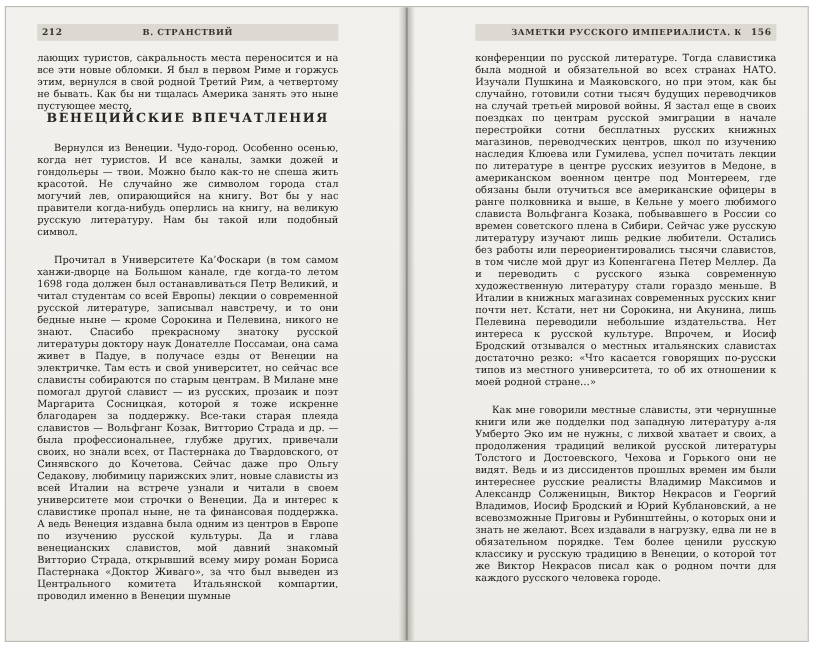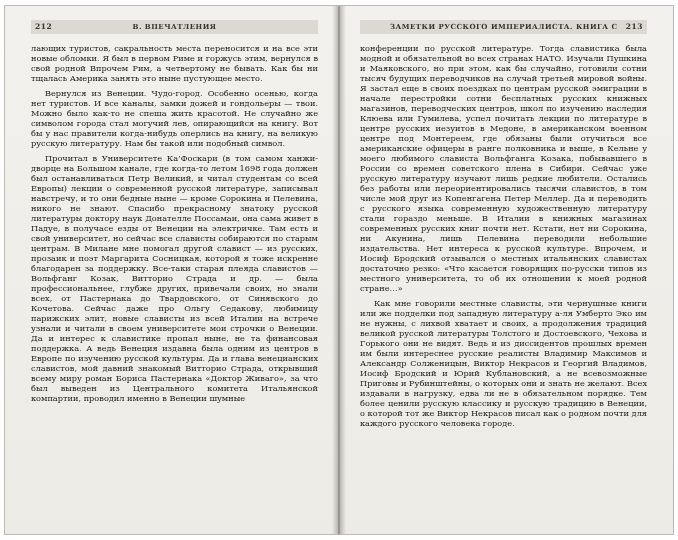--- a/index.html
+++ b/index.html
@@ -17,20 +17,21 @@
     padding: 5px 4px;
     background: #ffffff;
   }
   .frame {
     box-sizing: border-box;
     width: 100%; height: 100%;
     border: 1px solid #bdbab3;
     background: linear-gradient(#f2f1ed, #ecebe6);
     display: flex;
     overflow: hidden;
+    gap: 36px;
   }
   .page {
     box-sizing: border-box;
     flex: 1;
     color: #22201d;
     overflow: hidden;
   }
   .page.left  { padding: 14px 14px 10px 26px; }
   .page.right { padding: 14px 26px 10px 14px; }
   .spine {
@@ -79,48 +80,49 @@
     font-size: 8.4px !important;
   }
   .chapter-title {
     text-align: center;
     font-size: 10.5px;
     font-weight: 700;
     letter-spacing: 1.4px;
     color: #2b2824;
     margin: 0 0 13px 0;
   }
-  .text-block p + p { margin-top: 5px; }
+  .text-block p + p { margin-top: 13px; }
 </style>
 </head>
 <body>
 
 <div class="scan">
   <div class="frame">
 
     <div class="page left">
       <div class="running-head">
         <span class="pagenum">212</span>
-        <span class="head-title">В. ВПЕЧАТЛЕНИЯ</span>
+        <span class="head-title">В. СТРАНСТВИЙ</span>
         <span class="pagenum"></span>
       </div>
       <div class="text-block">
-        <p class="noindent">лающих туристов, сакральность места переносится и на все эти новые обломки. Я был в первом Риме и горжусь этим, вернулся в свой родной Впрочем Рим, а четвертому не бывать. Как бы ни тщалась Америка занять это ныне пустующее место.</p>
+        <p class="noindent">лающих туристов, сакральность места переносится и на все эти новые обломки. Я был в первом Риме и горжусь этим, вернулся в свой родной Третий Рим, а четвертому не бывать. Как бы ни тщалась Америка занять это ныне пустующее место.</p>
+        <h2 class="chapter-title">ВЕНЕЦИЙСКИЕ ВПЕЧАТЛЕНИЯ</h2>
         <p>Вернулся из Венеции. Чудо-город. Особенно осенью, когда нет туристов. И все каналы, замки дожей и гондольеры — твои. Можно было как-то не спеша жить красотой. Не случайно же символом города стал могучий лев, опирающийся на книгу. Вот бы у нас правители когда-нибудь оперлись на книгу, на великую русскую литературу. Нам бы такой или подобный символ.</p>
         <p>Прочитал в Университете Ка’Фоскари (в том самом ханжи-дворце на Большом канале, где когда-то летом 1698 года должен был останавливаться Петр Великий, и читал студентам со всей Европы) лекции о современной русской литературе, записывал навстречу, и то они бедные ныне — кроме Сорокина и Пелевина, никого не знают. Спасибо прекрасному знатоку русской литературы доктору наук Донателле Поссамаи, она сама живет в Падуе, в получасе езды от Венеции на электричке. Там есть и свой университет, но сейчас все слависты собираются по старым центрам. В Милане мне помогал другой славист — из русских, прозаик и поэт Маргарита Сосницкая, которой я тоже искренне благодарен за поддержку. Все-таки старая плеяда славистов — Вольфганг Козак, Витторио Страда и др. — была профессиональнее, глубже других, привечали своих, но знали всех, от Пастернака до Твардовского, от Синявского до Кочетова. Сейчас даже про Ольгу Седакову, любимицу парижских элит, новые слависты из всей Италии на встрече узнали и читали в своем университете мои строчки о Венеции. Да и интерес к славистике пропал ныне, не та финансовая поддержка. А ведь Венеция издавна была одним из центров в Европе по изучению русской культуры. Да и глава венецианских славистов, мой давний знакомый Витторио Страда, открывший всему миру роман Бориса Пастернака «Доктор Живаго», за что был выведен из Центрального комитета Итальянской компартии, проводил именно в Венеции шумные</p>
       </div>
     </div>
 
     <div class="spine"></div>
 
     <div class="page right">
       <div class="running-head">
         <span class="pagenum"></span>
         <span class="head-title">ЗАМЕТКИ РУССКОГО ИМПЕРИАЛИСТА. КНИГА СТРАНСТВИЙ</span>
-        <span class="pagenum right-align">213</span>
+        <span class="pagenum right-align">156</span>
       </div>
       <div class="text-block">
         <p class="noindent">конференции по русской литературе. Тогда славистика была модной и обязательной во всех странах НАТО. Изучали Пушкина и Маяковского, но при этом, как бы случайно, готовили сотни тысяч будущих переводчиков на случай третьей мировой войны. Я застал еще в своих поездках по центрам русской эмиграции в начале перестройки сотни бесплатных русских книжных магазинов, переводческих центров, школ по изучению наследия Клюева или Гумилева, успел почитать лекции по литературе в центре русских иезуитов в Медоне, в американском военном центре под Монтереем, где обязаны были отучиться все американские офицеры в ранге полковника и выше, в Кельне у моего любимого слависта Вольфганга Козака, побывавшего в России со времен советского плена в Сибири. Сейчас уже русскую литературу изучают лишь редкие любители. Остались без работы или переориентировались тысячи славистов, в том числе мой друг из Копенгагена Петер Меллер. Да и переводить с русского языка современную художественную литературу стали гораздо меньше. В Италии в книжных магазинах современных русских книг почти нет. Кстати, нет ни Сорокина, ни Акунина, лишь Пелевина переводили небольшие издательства. Нет интереса к русской культуре. Впрочем, и Иосиф Бродский отзывался о местных итальянских славистах достаточно резко: «Что касается говорящих по-русски типов из местного университета, то об их отношении к моей родной стране…»</p>
         <p>Как мне говорили местные слависты, эти чернушные книги или же подделки под западную литературу а-ля Умберто Эко им не нужны, с лихвой хватает и своих, а продолжения традиций великой русской литературы Толстого и Достоевского, Чехова и Горького они не видят. Ведь и из диссидентов прошлых времен им были интереснее русские реалисты Владимир Максимов и Александр Солженицын, Виктор Некрасов и Георгий Владимов, Иосиф Бродский и Юрий Кублановский, а не всевозможные Приговы и Рубинштейны, о которых они и знать не желают. Всех издавали в нагрузку, едва ли не в обязательном порядке. Тем более ценили русскую классику и русскую традицию в Венеции, о которой тот же Виктор Некрасов писал как о родном почти для каждого русского человека городе.</p>
       </div>
     </div>
 
   </div>
 </div>
 

